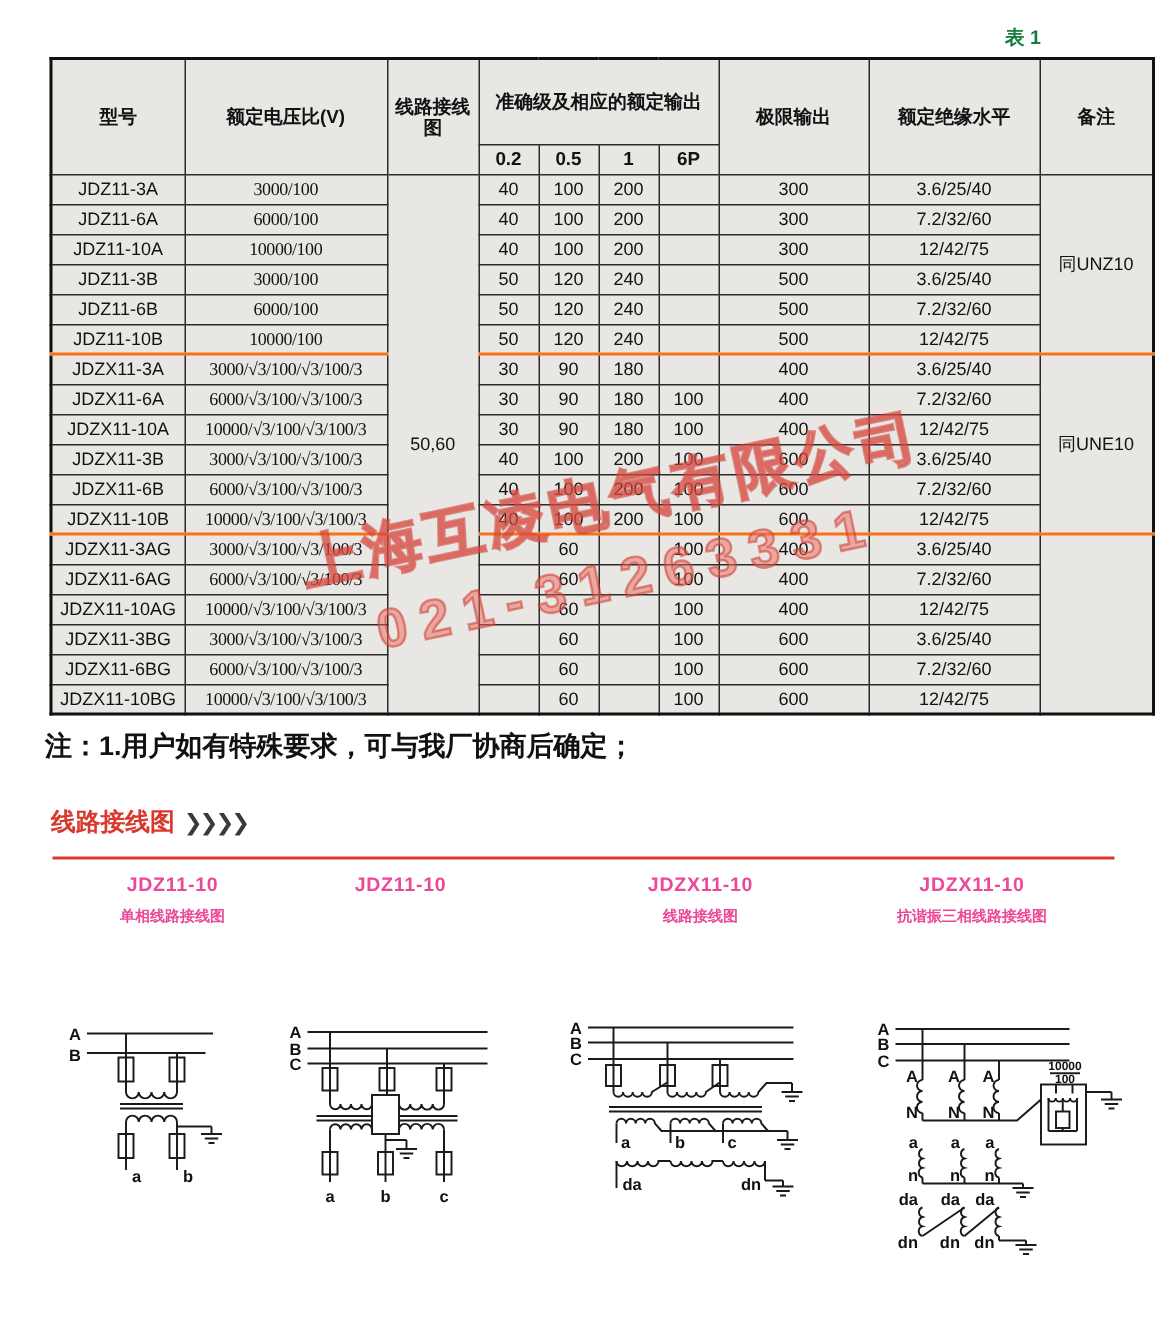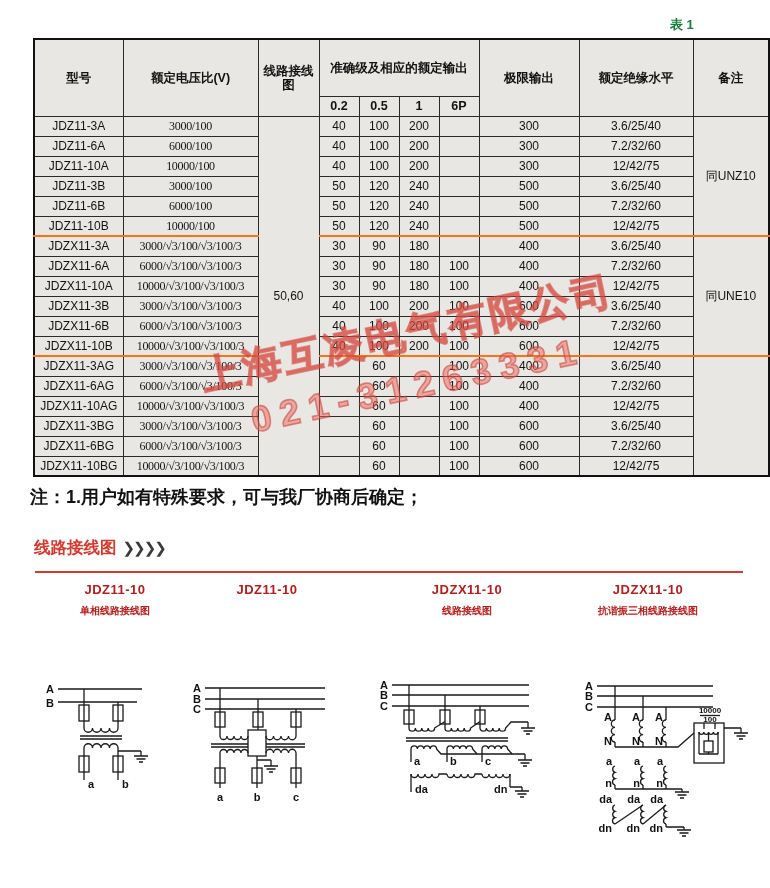--- a/index.html
+++ b/index.html
@@ -37,21 +37,21 @@
   #notes{position:absolute;left:30px;top:486px;font-size:18px;font-weight:bold;line-height:23px;}
   #notes .n2{padding-left:27px;}
 
   
   #section-head{position:absolute;left:34px;top:537px;display:flex;align-items:center;}
   #section-title{color:#d9382c;font-weight:bold;font-size:16.5px;}
   #section-arrows{color:#3a3a3a;font-size:15px;font-weight:bold;letter-spacing:-2px;margin-left:6px;}
   #red-rule{position:absolute;left:35px;top:571px;width:708px;height:2px;background:#d9382c;}
 
   
-  .caption{position:absolute;top:582px;text-align:center;color:#b91c1c;font-weight:bold;}
+  .caption{position:absolute;top:582px;text-align:center;color:#ec4899;font-weight:bold;}
   .caption .m{font-size:13px;letter-spacing:0.5px;}
   .caption .c{font-size:10px;margin-top:7px;}
   #cap1{left:35px;width:160px;} #cap2{left:187px;width:160px;}
   #cap3{left:377px;width:180px;} #cap4{left:548px;width:200px;}
 
   
   svg.diag{position:absolute;top:650px;}
   svg.diag path, svg.diag line, svg.diag rect{stroke:#1a1a1a;fill:none;stroke-width:1.3;}
   svg.diag text{fill:#111;font-weight:bold;font-size:11px;stroke:none;
     font-family:"Liberation Sans","DejaVu Sans",sans-serif;}

